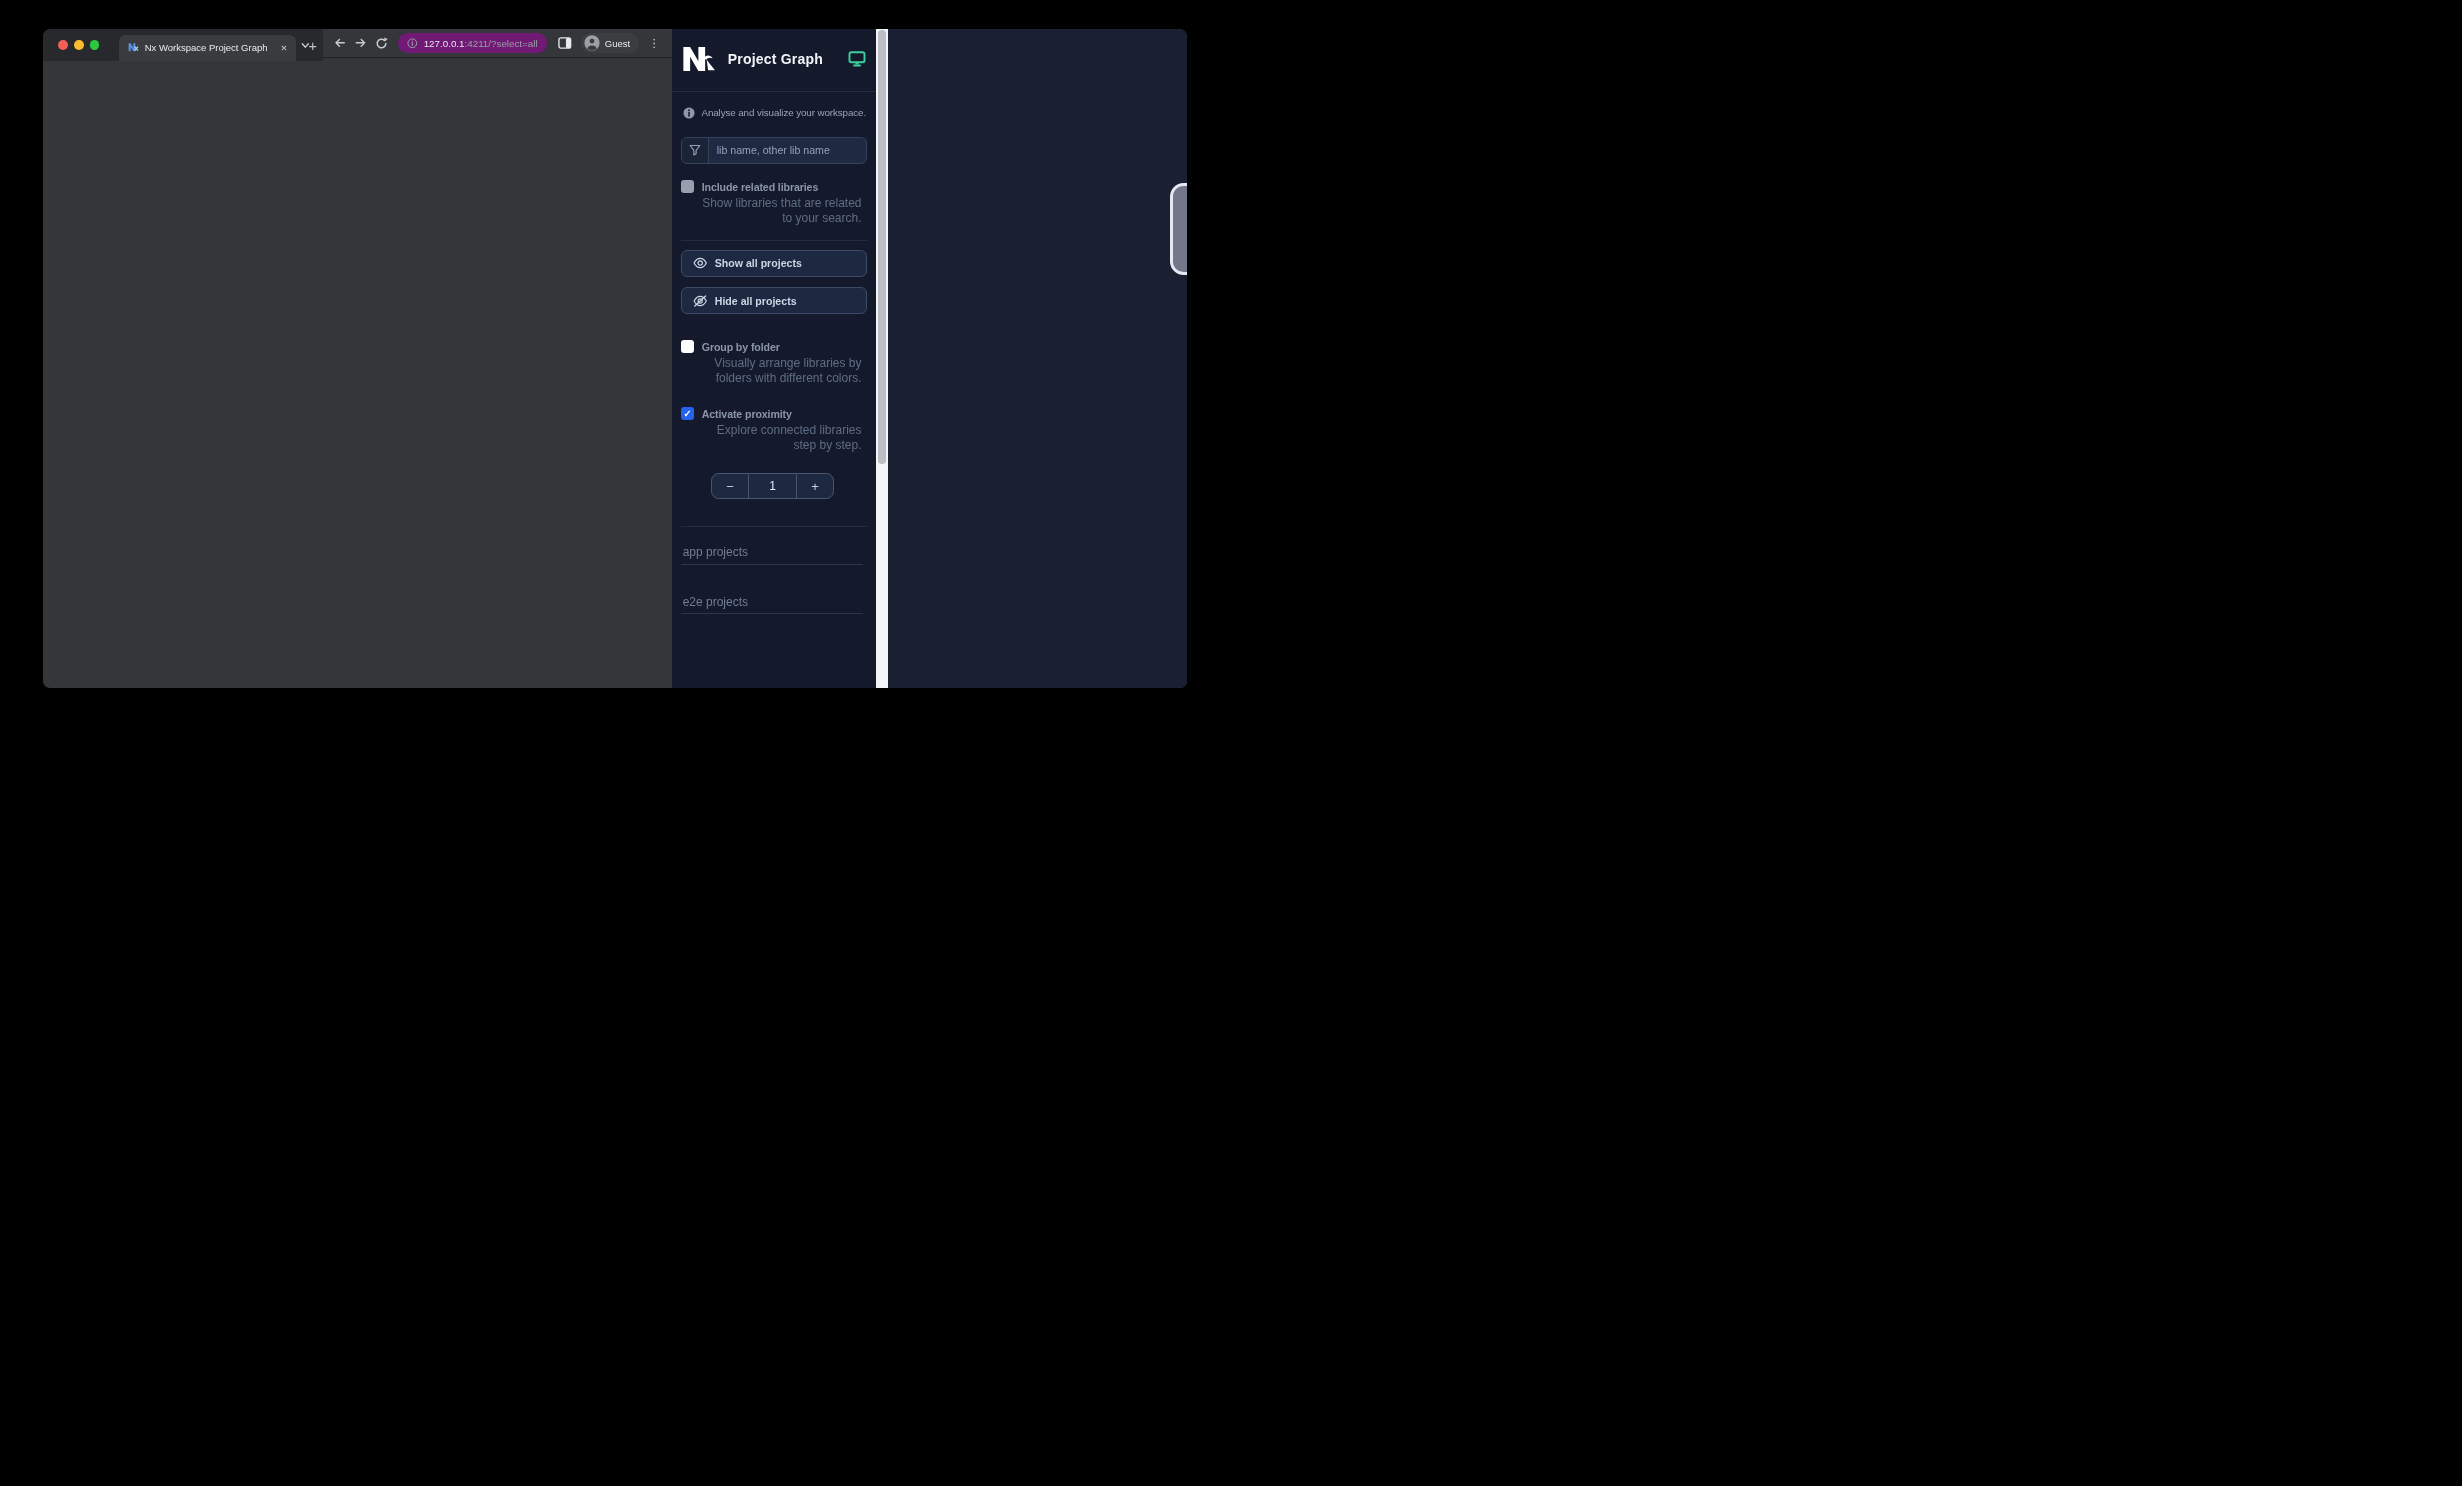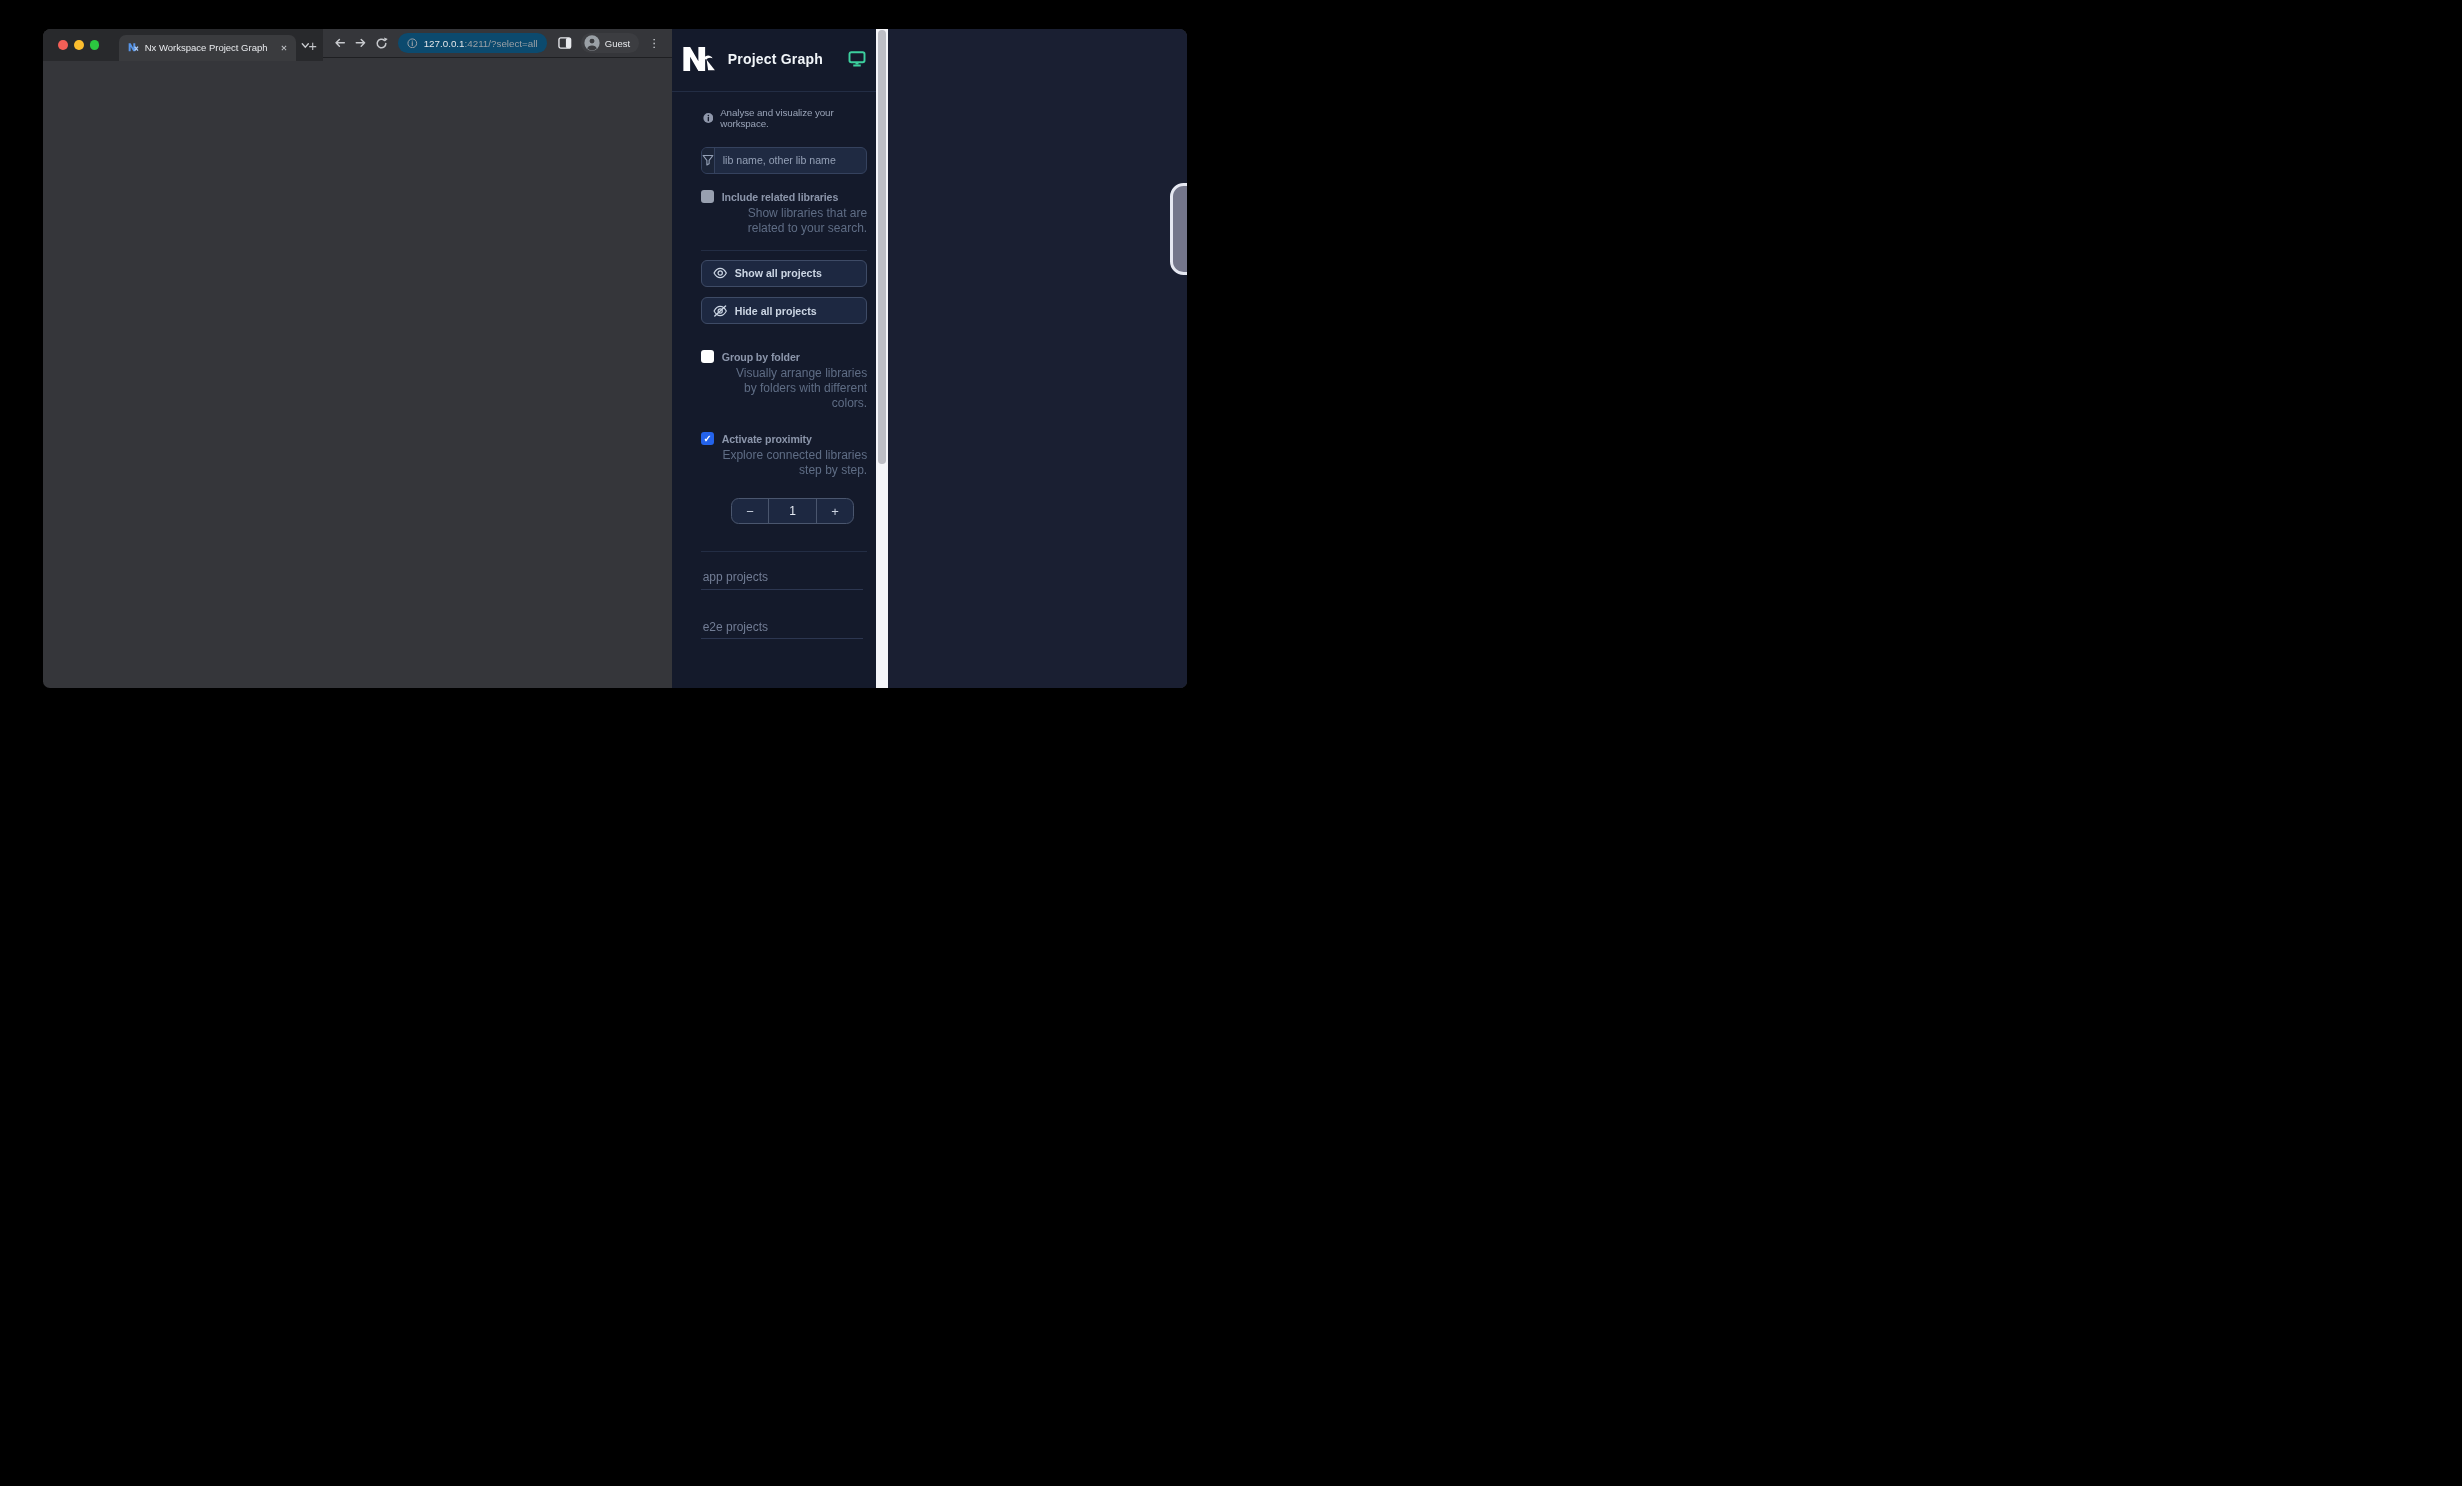--- a/index.html
+++ b/index.html
@@ -20,38 +20,38 @@
   .tab-title { color: #e8eaed; font-size: 9.5px; white-space: nowrap; overflow: hidden; flex: 1; }
   .tab-close { color: #c3c5c9; font-size: 8.3px; width: 12px; height: 12px; line-height: 12px; text-align: center; border-radius: 50%; }
   .newtab { color: #c3c5c9; font-size: 14.4px; font-weight: 300; width: 21px; height: 21px; line-height: 19.7px;
     text-align: center; margin: 0 0 3px 6px; }
   .tab-chevron { position: absolute; right: 12px; top: 10.6px; }
 
   
   .toolbar { height: 29px; background: #35363a; display: flex; align-items: center; padding: 0 9px 0 6px;
     border-bottom: 0.8px solid #1e1f22; }
   .navbtn { width: 21px; height: 21px; display: flex; align-items: center; justify-content: center; border-radius: 50%; flex: none; }
-  .urlbar { flex: 1; height: 19.7px; background: #0c4a6e; border-radius: 9.8px; margin: 0 7.6px 0 6px;
+  .urlbar { flex: 1; height: 19.7px; background: #701a75; border-radius: 9.8px; margin: 0 7.6px 0 6px;
     display: flex; align-items: center; padding: 0 9px; gap: 6px; min-width: 0; text-align: center; }
   .url-text { font-size: 9.8px; white-space: nowrap; }
   .url-host { color: #e3e5e8; }
   .url-rest { color: #9aa0a6; }
   .guest { height: 19.7px; background: #3c3d41; border-radius: 9.8px; display: flex; align-items: center;
     gap: 5.3px; padding: 0 9px 0 2.3px; margin: 0 6px; flex: none; }
   .guest-label { color: #e8eaed; font-size: 9.5px; }
   .kebab { color: #dadce0; font-size: 11.3px; width: 18px; text-align: center; letter-spacing: 0; flex: none; }
 
   
   .content { flex: 1; display: flex; min-height: 0; }
 
   
   .sidebar { width: 204px; background: #141a2b; color: #8c96ab; flex: none; overflow: hidden; }
   .sb-header { display: flex; align-items: center; padding: 18px 10.6px 19.7px 10.6px; border-bottom: 0.8px solid #232d44; }
   .app-title { color: #f1f5f9; font-size: 14px; font-weight: 700; margin-left: 12px; letter-spacing: 0.2px; flex: 1; }
-  .sb-body { padding: 0 9px; margin-left: 20px; }
+  .sb-body { padding: 0 9px; }
   .tagline-row { display: flex; align-items: center; gap: 6.8px; margin-top: 15px; padding-left: 1.5px; }
   .tagline { font-size: 9.8px; color: #9aa4b8; letter-spacing: -0.1px; }
 
   .filter { margin-top: 18px; height: 27px; display: flex; align-items: stretch; background: #1f2a42;
     border: 0.8px solid #35425e; border-radius: 6px; overflow: hidden; }
   .filter-icon-cell { width: 27px; display: flex; align-items: center; justify-content: center;
     background: #1b2437; border-right: 0.8px solid #35425e; }
   .filter input { flex: 1; background: transparent; border: none; outline: none; color: #c4cddd;
     font-size: 10.6px; padding: 0 7.6px; font-family: "Liberation Sans", sans-serif; }
   .filter input::placeholder { color: #94a0b6; opacity: 1; }

